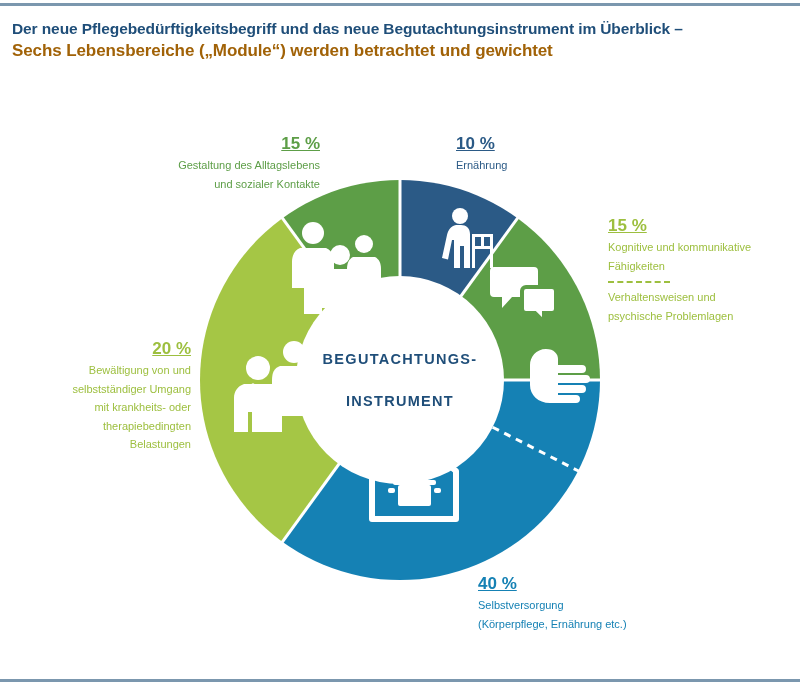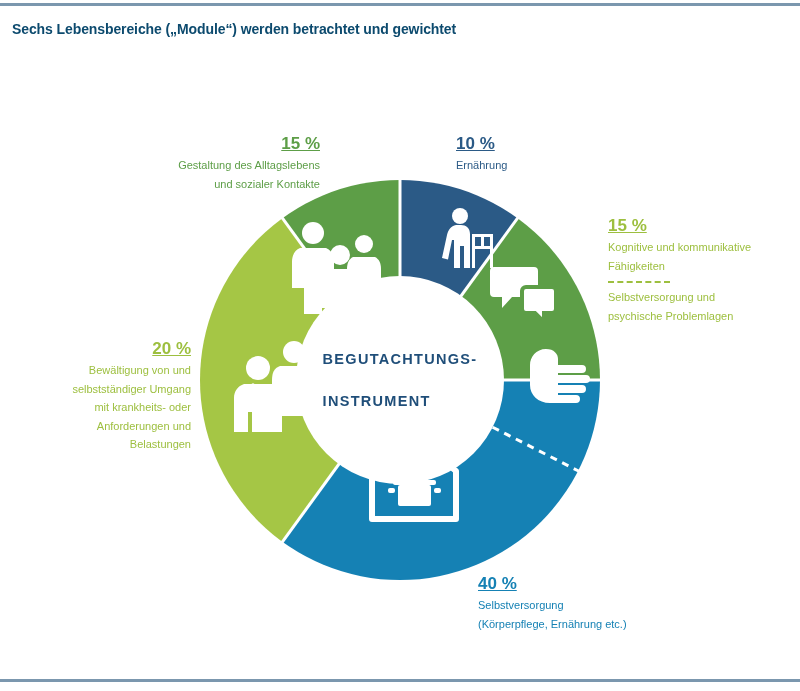--- a/index.html
+++ b/index.html
@@ -40,23 +40,23 @@
   }
   .title-line1 {
     font-size: 15.5px;
     font-weight: bold;
     color: #1f4e79;
     line-height: 22px;
     letter-spacing: -0.1px;
     white-space: nowrap;
   }
   .title-line2 {
-    font-size: 14px;
+    font-size: 17px;
     font-weight: bold;
-    color: #0c4a6e;
+    color: #a16207;
     line-height: 22px;
     letter-spacing: -0.1px;
     white-space: nowrap;
   }
 
   
   .chart-wrap {
     position: absolute;
     left: 180px;
     top: 160px;
@@ -71,21 +71,21 @@
     top: 160px;
     width: 440px;
     height: 440px;
     display: flex;
     align-items: center;
     justify-content: center;
     pointer-events: none;
   }
   .center-label span {
     display: block;
-    text-align: left;
+    text-align: center;
     font-size: 14.5px;
     font-weight: bold;
     letter-spacing: 1.3px;
     line-height: 21px;
     color: #1f4e79;
   }
 
   
   .callout {
     position: absolute;
@@ -157,20 +157,21 @@
 </style>
 </head>
 <body>
 
 <div class="page">
 
   <div class="rule rule-top"></div>
   <div class="rule rule-bottom"></div>
 
   <div class="title-block">
+    <div class="title-line1">Der neue Pflegebedürftigkeitsbegriff und das neue Begutachtungsinstrument im Überblick –</div>
     <div class="title-line2">Sechs Lebensbereiche („Module“) werden betrachtet und gewichtet</div>
   </div>
 
   <div class="chart-wrap">
     <svg width="440" height="440" viewBox="0 0 440 440" xmlns="http://www.w3.org/2000/svg">
       <defs>
         <mask id="donut-hole">
           <rect x="0" y="0" width="440" height="440" fill="black"></rect>
           <circle cx="220" cy="220" r="200" fill="white"></circle>
           <circle cx="220" cy="220" r="104" fill="black"></circle>
@@ -285,30 +286,30 @@
   <div class="callout callout-mobilitaet c-navy">
     <span class="pct">10 %</span>
     <span class="desc">Ernährung</span>
   </div>
 
   <div class="callout callout-kognitiv c-green-light">
     <span class="pct">15 %</span>
     <span class="desc">Kognitive und kommunikative</span>
     <span class="desc">Fähigkeiten</span>
     <span class="dash-sep"></span>
-    <span class="desc">Selbstversorgung und</span>
+    <span class="desc">Verhaltensweisen und</span>
     <span class="desc">psychische Problemlagen</span>
   </div>
 
   <div class="callout callout-bewaeltigung c-green-light">
     <span class="pct">20 %</span>
     <span class="desc">Bewältigung von und</span>
     <span class="desc">selbstständiger Umgang</span>
     <span class="desc">mit krankheits- oder</span>
-    <span class="desc">Anforderungen und</span>
+    <span class="desc">therapiebedingten</span>
     <span class="desc">Belastungen</span>
   </div>
 
   <div class="callout callout-selbst c-blue">
     <span class="pct">40 %</span>
     <span class="desc">Selbstversorgung</span>
     <span class="desc">(Körperpflege, Ernährung etc.)</span>
   </div>
 
 </div>

